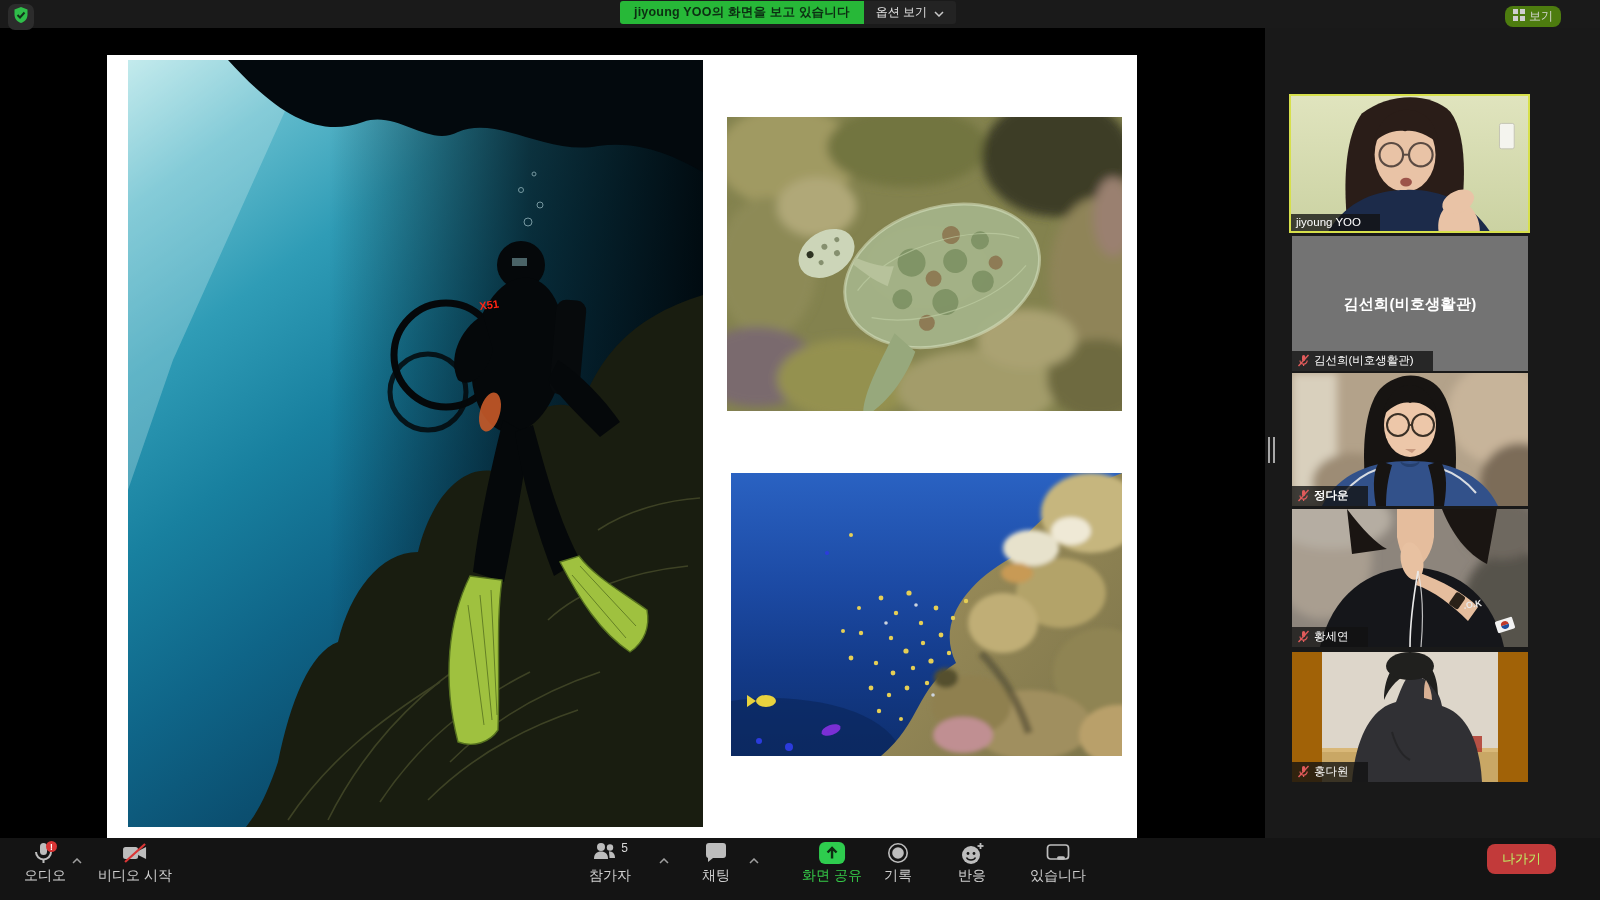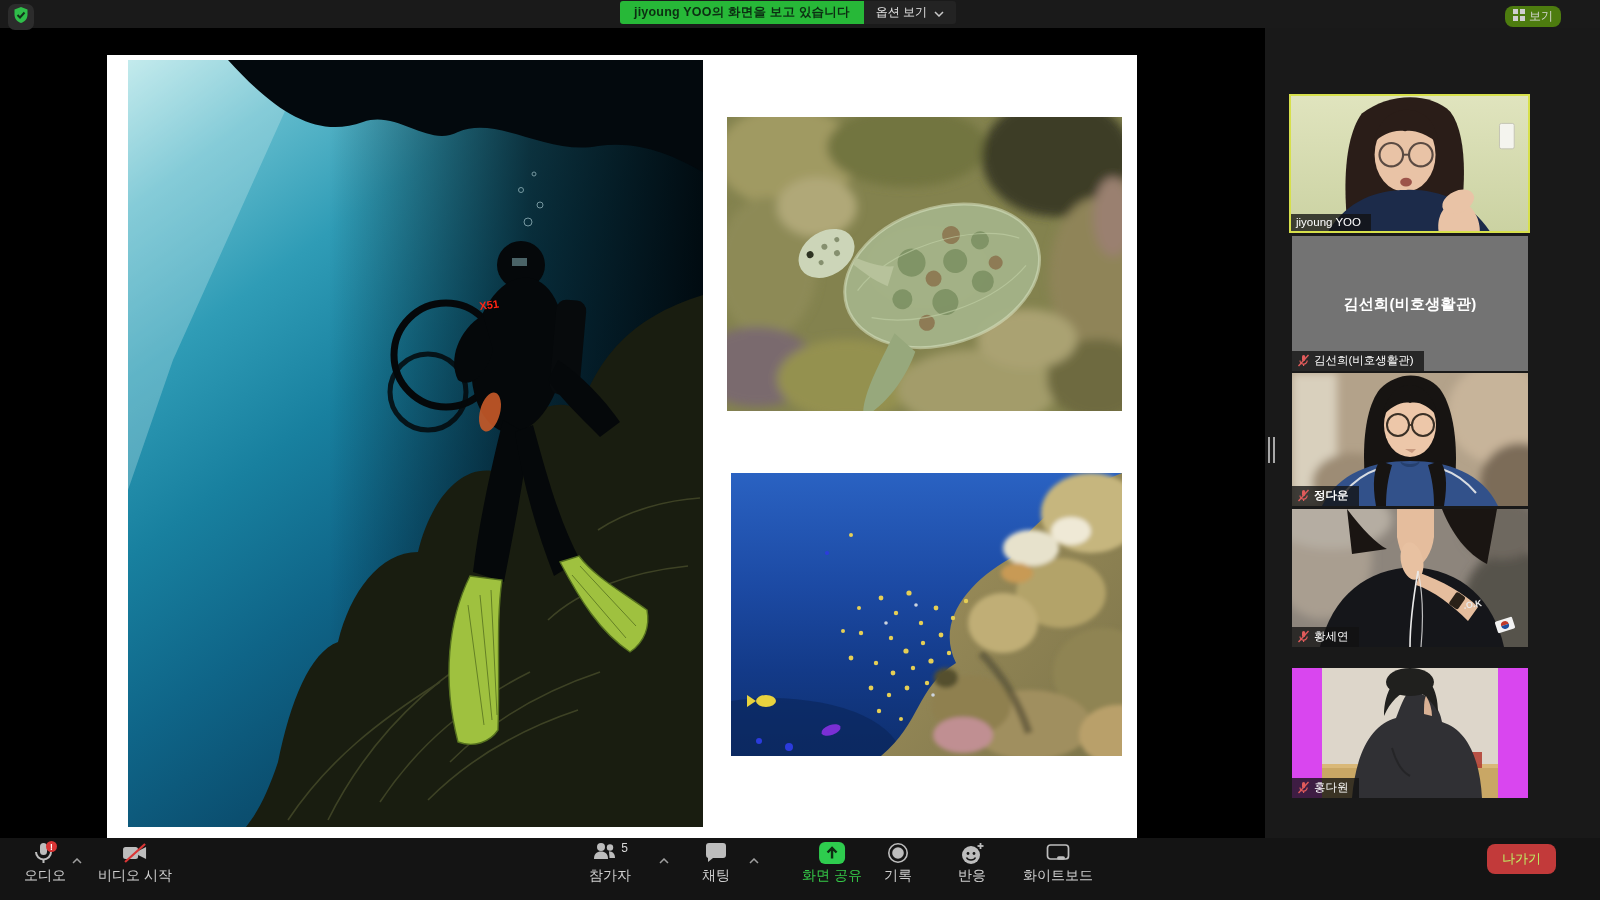--- a/index.html
+++ b/index.html
@@ -31,24 +31,24 @@
   
   .sidebar{position:absolute;left:1265px;top:28px;width:335px;height:810px;background:#191919;}
   .drag-handle{position:absolute;left:3px;top:409px;width:12px;height:26px;display:flex;gap:3px;cursor:col-resize;}
   .drag-handle i{display:block;width:2px;height:26px;background:#a8a8a8;}
   .tile{position:absolute;background:#1d1d1d;overflow:hidden;}
   .tile svg{display:block;width:100%;height:100%;}
   .tile-1{left:24px;top:66px;width:241px;height:139px;border:2px solid var(--speaker,#d7e04b);}
   .tile-2{left:27px;top:208px;width:236px;height:135px;background:#737373;}
   .tile-3{left:27px;top:345px;width:236px;height:133px;font-weight:bold;}
   .tile-4{left:27px;top:481px;width:236px;height:138px;}
-  .tile-5{left:27px;top:640px;width:236px;height:130px;background:#d946ef;}
+  .tile-5{left:27px;top:624px;width:236px;height:130px;background:#a16207;}
   .tile-5 .inner-video{position:absolute;left:30px;top:0;width:176px;height:130px;overflow:hidden;}
   .name-tag{position:absolute;left:0;bottom:0;display:flex;align-items:center;gap:4px;
-            background:rgba(18,18,18,.78);color:#fff;font-size:11.5px;padding:2px 10px 3px 5px;max-width:95%;white-space:nowrap;}
+            background:rgba(18,18,18,.78);color:#fff;font-size:11.5px;padding:2px 19px 3px 5px;max-width:95%;white-space:nowrap;}
   .center-name{position:absolute;left:0;right:0;top:44%;text-align:center;color:#fff;
                font-size:15px;font-weight:bold;letter-spacing:.3px;}
 
   
   .toolbar{position:absolute;left:0;top:838px;width:1600px;height:62px;background:#141414;z-index:20;}
   .tbtn{position:absolute;top:3px;display:flex;flex-direction:column;align-items:center;
         cursor:pointer;transform:translateX(-50%);}
   .tbtn .ico{height:24px;display:flex;align-items:center;justify-content:center;gap:3px;}
   .tbtn .lbl{font-size:14px;color:#cfcfcf;margin-top:2px;white-space:nowrap;}
   .tbtn .lbl.green{color:var(--share-green,#35c948);}
@@ -563,19 +563,19 @@
       <span class="lbl">반응</span>
     </div>
 
     <div class="tbtn" style="left:1058px">
       <span class="ico">
         <svg width="26" height="21" viewBox="0 0 26 21">
           <rect x="2.5" y="2" width="21" height="14" rx="3" stroke="#bdbdbd" stroke-width="1.7" fill="none"></rect>
           <rect x="12" y="13.2" width="8" height="3.6" rx="1.8" fill="#bdbdbd"></rect>
         </svg>
       </span>
-      <span class="lbl">화이트보드</span>
+      <span class="lbl">있습니다</span>
     </div>
 
     <div class="leave-btn">나가기</div>
   </div>
 
 </div>
 
 </body></html>

